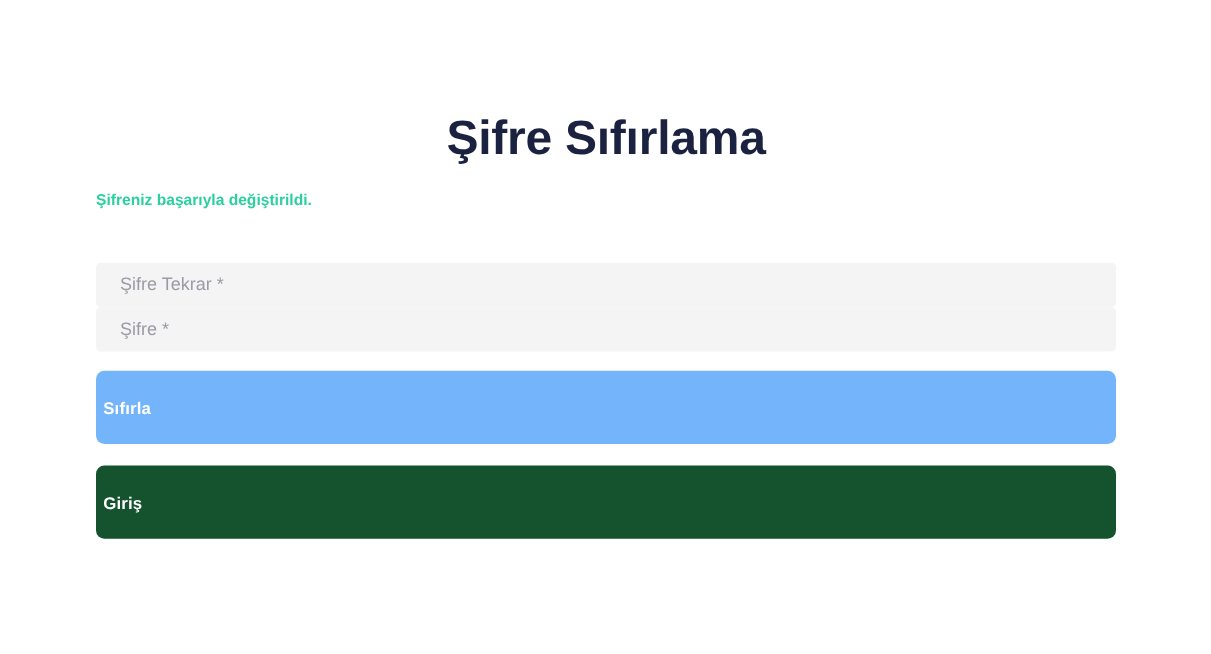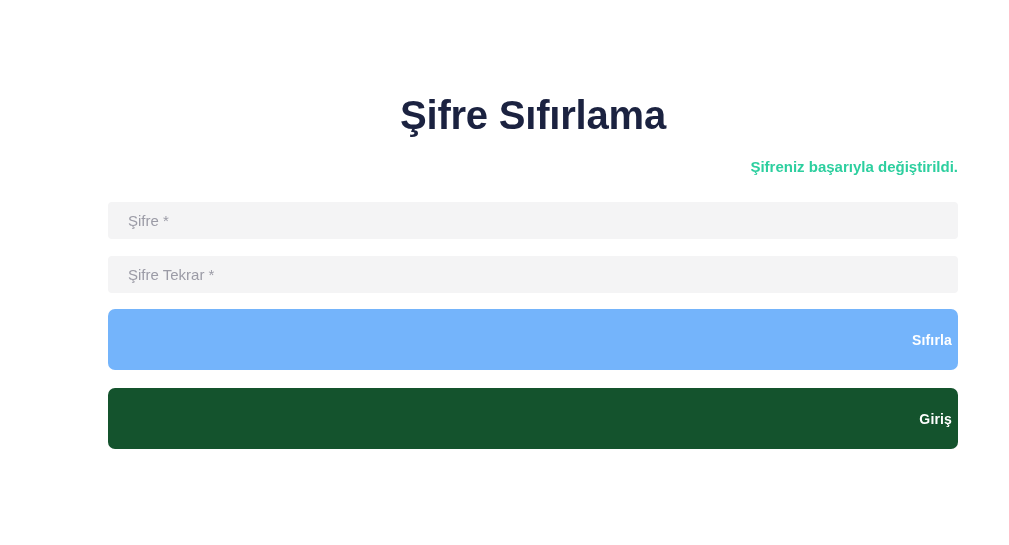--- a/index.html
+++ b/index.html
@@ -12,21 +12,20 @@
     background: #ffffff;
     font-family: "Liberation Sans", sans-serif;
     overflow: hidden;
   }
 
   .page {
     position: relative;
     width: 921px;
     height: 545px;
     background: #ffffff;
-    margin-left: 28px;
   }
 
   .form-wrap {
     position: absolute;
     left: 80px;
     top: 0;
     width: 850px;
   }
 
   .page-title {
@@ -37,22 +36,22 @@
     line-height: 54px;
     font-weight: 700;
     letter-spacing: -0.2px;
     color: #1b2240;
     font-family: "Liberation Sans", sans-serif;
   }
 
   .success-message {
     margin: 0;
     padding-top: 15px;
-    text-align: right;
-    font-size: 15px;
+    text-align: left;
+    font-size: 13px;
     line-height: 20px;
     font-weight: 700;
     color: #2dcf9f;
     font-family: "Liberation Sans", sans-serif;
   }
 
   .field {
     display: block;
     box-sizing: border-box;
     width: 850px;
@@ -84,21 +83,21 @@
     width: 850px;
     height: 61px;
     border: none;
     outline: none;
     border-radius: 7px;
     cursor: pointer;
     color: #ffffff;
     font-size: 14px;
     font-weight: 700;
     letter-spacing: 0.15px;
-    text-align: right;
+    text-align: left;
     font-family: "Liberation Sans", sans-serif;
   }
 
   .btn-reset {
     margin-top: 16px;
     background: #74b4fb;
   }
 
   .btn-login {
     margin-top: 18px;
@@ -109,23 +108,23 @@
 <body>
 
 <div class="page">
   <div class="form-wrap">
 
     <h1 class="page-title">Şifre Sıfırlama</h1>
 
     <p class="success-message">Şifreniz başarıyla değiştirildi.</p>
 
     <div class="fields-block">
+      <input class="field" type="password" id="field-password-confirm" placeholder="Şifre Tekrar *" style="">
+
       <input class="field" type="password" id="field-password" placeholder="Şifre *" style="">
-
-      <input class="field" type="password" id="field-password-confirm" placeholder="Şifre Tekrar *" style="">
     </div>
 
     <button class="btn btn-reset">Sıfırla</button>
 
     <button class="btn btn-login">Giriş</button>
 
   </div>
 </div>
 
 </body></html>

